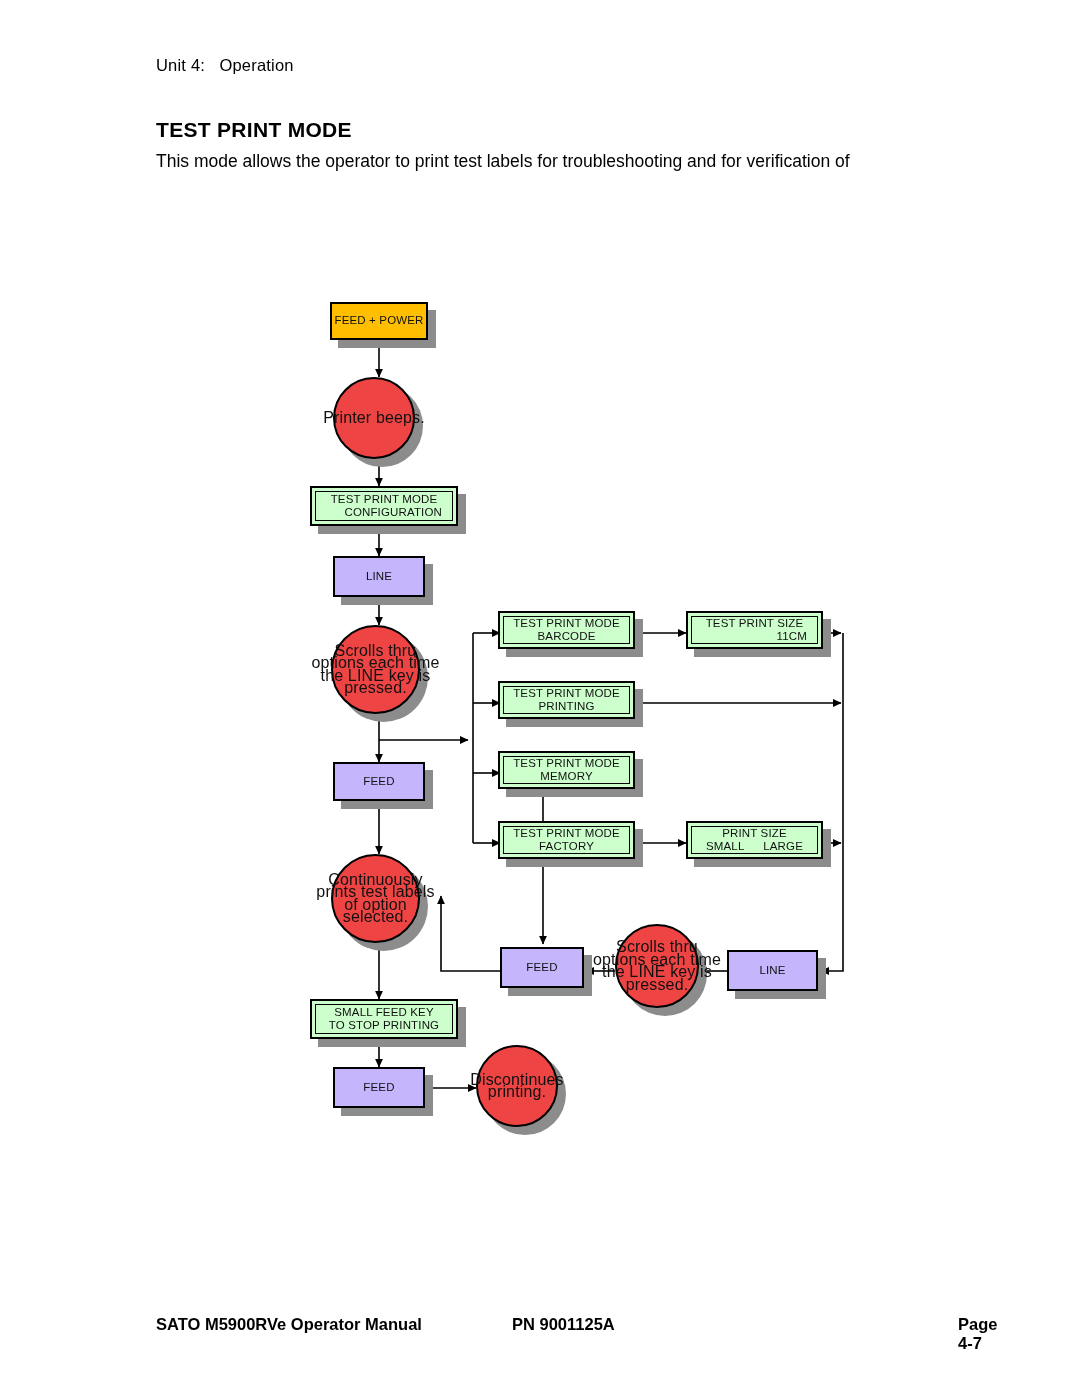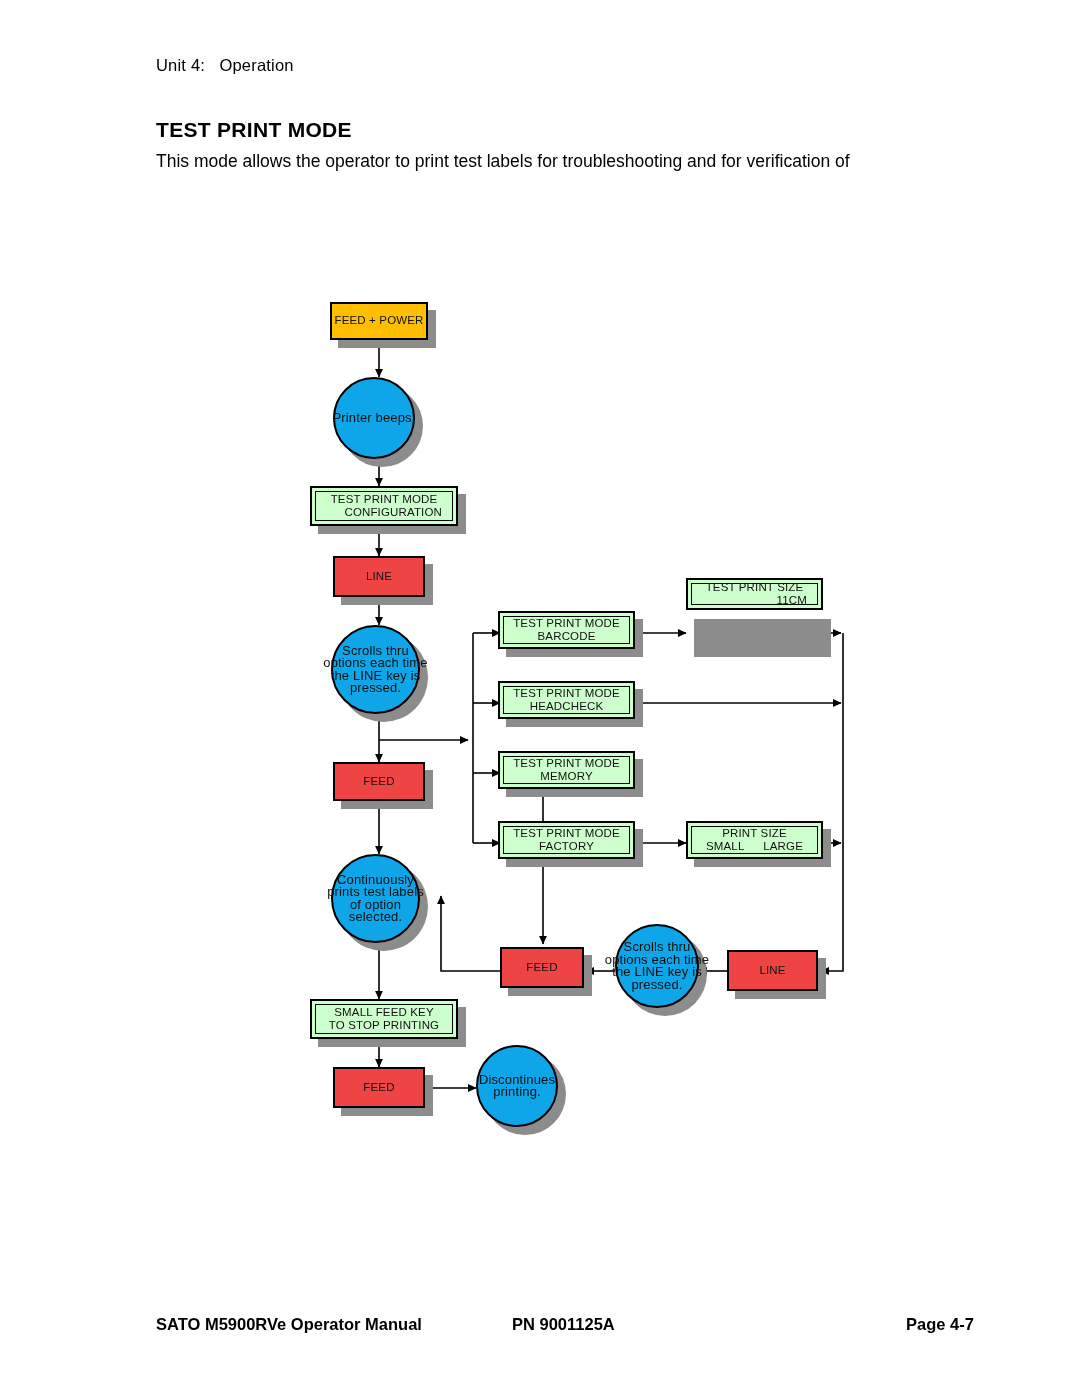--- a/index.html
+++ b/index.html
@@ -60,21 +60,21 @@
   .footer {
     position: absolute;
     left: 156px;
     top: 1315px;
     width: 836px;
     font-size: 16.5px;
     font-weight: bold;
   }
   .footer .f-left  { position: absolute; left: 0;     top: 0; }
   .footer .f-mid   { position: absolute; left: 356px; top: 0; }
-  .footer .f-right { position: absolute; left: 750px; top: 0; }
+  .footer .f-right { position: absolute; left: 802px; top: 0; }
 
   
   #chart {
     position: absolute;
     left: 0;
     top: 0;
     width: 1080px;
     height: 1397px;
   }
   #wires {
@@ -101,21 +101,21 @@
 
   
   .shadow {
     position: absolute;
     background: #8c8c8c;
   }
   .shadow.circ { border-radius: 50%; }
 
   
   .box-key {
-    background: #ef4444;
+    background: #c4b5fd;
     border: 2px solid #000000;
   }
   
   .box-start {
     background: #ffbf00;
     border: 2px solid #000000;
   }
   
   .box-lcd {
     background: #ccffcc;
@@ -127,24 +127,24 @@
     width: 100%;
     height: 100%;
     border: 1.5px solid #000000;
     display: flex;
     flex-direction: column;
     align-items: center;
     justify-content: center;
   }
   
   .circle {
-    background: #0ea5e9;
+    background: #ef4444;
     border: 2px solid #000000;
     border-radius: 50%;
-    font-size: 13px;
+    font-size: 16px;
     line-height: 12.5px;
   }
   .lcd-right { align-self: flex-end; padding-right: 10px; }
   .split     { display: flex; width: 100%; justify-content: space-between;
                padding: 0 14px; box-sizing: border-box; }
 </style>
 </head>
 <body>
 
 <div id="page">
@@ -253,42 +253,42 @@
       <div class="inner">
         <span class="ln">TEST PRINT MODE</span>
         <span class="ln">BARCODE</span>
       </div>
     </div>
 
     <div class="shadow" style="left:506px;top:689px;width:137px;height:38px;"></div>
     <div class="node box-lcd" style="left:498px;top:681px;width:137px;height:38px;">
       <div class="inner">
         <span class="ln">TEST PRINT MODE</span>
-        <span class="ln">HEADCHECK</span>
+        <span class="ln">PRINTING</span>
       </div>
     </div>
 
     <div class="shadow" style="left:506px;top:759px;width:137px;height:38px;"></div>
     <div class="node box-lcd" style="left:498px;top:751px;width:137px;height:38px;">
       <div class="inner">
         <span class="ln">TEST PRINT MODE</span>
         <span class="ln">MEMORY</span>
       </div>
     </div>
 
     <div class="shadow" style="left:506px;top:829px;width:137px;height:38px;"></div>
     <div class="node box-lcd" style="left:498px;top:821px;width:137px;height:38px;">
       <div class="inner">
         <span class="ln">TEST PRINT MODE</span>
         <span class="ln">FACTORY</span>
       </div>
     </div>
 
     <div class="shadow" style="left:694px;top:619px;width:137px;height:38px;"></div>
-    <div class="node box-lcd" style="left:686px;top:578px;width:137px;height:32px;text-align:right;">
+    <div class="node box-lcd" style="left:686px;top:611px;width:137px;height:38px;text-align:right;">
       <div class="inner">
         <span class="ln">TEST PRINT SIZE</span>
         <span class="ln lcd-right">11CM</span>
       </div>
     </div>
 
     <div class="shadow" style="left:694px;top:829px;width:137px;height:38px;"></div>
     <div class="node box-lcd" style="left:686px;top:821px;width:137px;height:38px;">
       <div class="inner">
         <span class="ln">PRINT SIZE</span>

